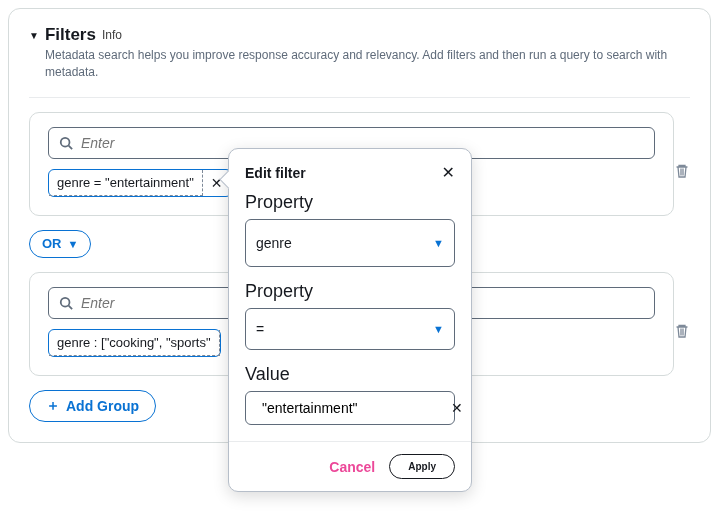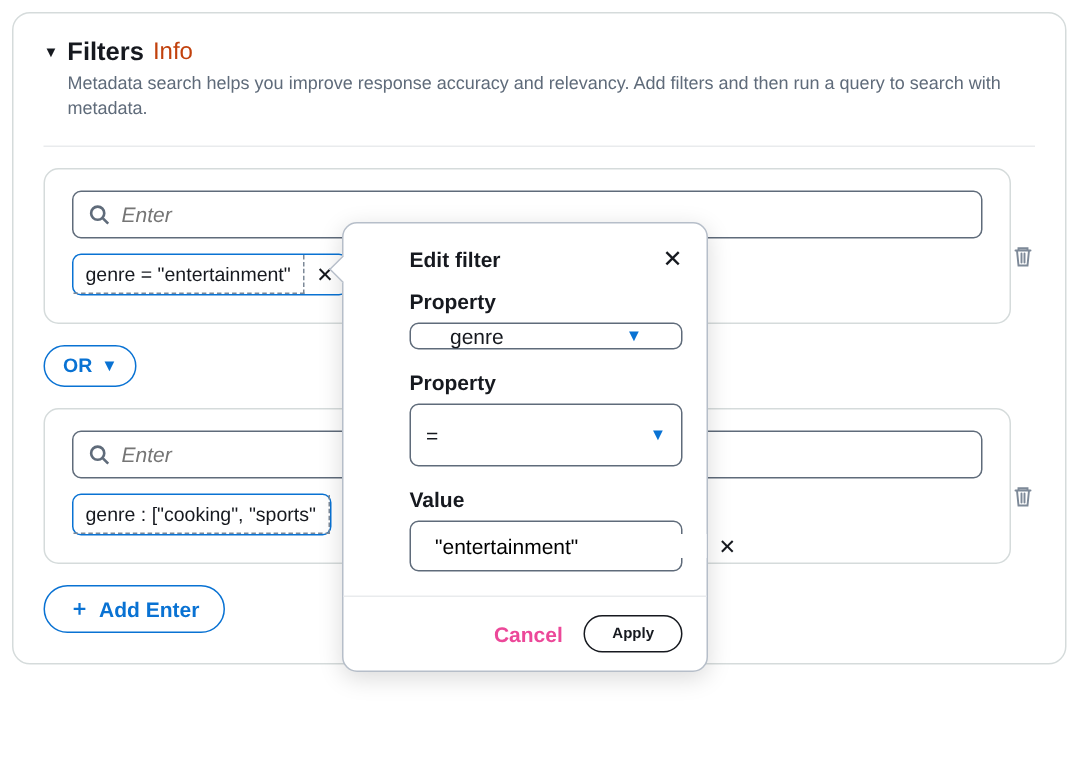--- a/index.html
+++ b/index.html
@@ -3,21 +3,21 @@
 <meta charset="utf-8">
 <style>
   * { box-sizing: border-box; margin: 0; padding: 0; }
   body { font-family: -apple-system, BlinkMacSystemFont, "Segoe UI", Arial, sans-serif; font-size: 14px; color: #16191f; background: #fff; width: 719px; height: 512px; overflow: hidden; position: relative; }
   
   .panel { border: 1px solid #d5dbdb; border-radius: 12px; margin: 8px; padding: 16px 20px 20px 20px; position: relative; }
   
   .header-row { display: flex; align-items: center; gap: 6px; }
   .caret { font-size: 10px; }
   .title { font-weight: 700; font-size: 17px; }
-  .info { color: #c2410c; font-size: 16px; font-weight: 500; }
+  .info { color: #404040; font-size: 12px; font-weight: 500; }
   .desc { font-size: 12px; color: #5f6b7a; margin: 2px 0 16px 16px; line-height: 1.4; }
   .hr { border: none; border-top: 1px solid #e9ebed; margin: 6px 0 14px 0; }
   
   .group-box { border: 1px solid #d5dbdb; border-radius: 10px; padding: 14px 18px 18px 18px; margin-bottom: 14px; }
   .group-row { display: flex; align-items: center; gap: 0; justify-content: space-between; }
   .group-main { flex: 1; }
   
   .search-input { display: flex; align-items: center; border: 1px solid #5f6b7a; border-radius: 6px; height: 32px; padding: 0 10px; gap: 8px; width: 100%; }
   .search-input input { border: none; outline: none; flex: 1; font-size: 14px; font-style: italic; color: #5f6b7a; background: transparent; }
   
@@ -28,27 +28,27 @@
   
   .trash { color: #7d8998; cursor: pointer; }
   
   .or-pill { display: inline-flex; align-items: center; gap: 6px; border: 1.5px solid #0972d3; color: #0972d3; border-radius: 18px; height: 28px; padding: 0 12px; font-weight: 700; font-size: 13px; margin: 0 0 14px 0; }
   
   .add-group { display: inline-flex; align-items: center; gap: 6px; border: 1.5px solid #0972d3; color: #0972d3; border-radius: 20px; height: 32px; padding: 0 16px; font-weight: 700; font-size: 14px; cursor: pointer; }
   
   
   .popover { position: absolute; left: 228px; top: 148px; width: 244px; background: #fff; border: 1px solid #b6bec9; border-radius: 10px; box-shadow: 0 4px 16px rgba(0,0,0,0.15); z-index: 10; }
   .popover::before { content: ""; position: absolute; left: -7px; top: 24px; width: 12px; height: 12px; background: #fff; border-left: 1px solid #b6bec9; border-bottom: 1px solid #b6bec9; transform: rotate(45deg); }
-  .pop-body { padding: 14px 16px 14px 16px; margin-left: 28px; }
+  .pop-body { padding: 14px 16px 14px 16px; }
   .pop-head { display: flex; justify-content: space-between; align-items: center; margin-bottom: 10px; }
   .pop-title { font-weight: 700; font-size: 14px; }
   .pop-close { cursor: pointer; font-size: 16px; color: #16191f; }
-  .field-label { font-weight: 700; font-size: 14px; margin-bottom: 6px; display: block; }
+  .field-label { font-weight: 400; font-size: 18px; margin-bottom: 6px; display: block; }
   .field-block { margin-bottom: 14px; }
-  .select-box { border: 1.5px solid #5f6b7a; border-radius: 6px; height: 18px; display: flex; align-items: center; justify-content: space-between; padding: 0 26px; cursor: pointer; }
+  .select-box { border: 1.5px solid #5f6b7a; border-radius: 6px; height: 48px; display: flex; align-items: center; justify-content: space-between; padding: 0 10px; cursor: pointer; }
   .select-box.tall { height: 42px; flex-direction: column; align-items: stretch; justify-content: center; padding: 4px 10px; position: relative; }
   .select-box.tall .tri { position: absolute; right: 10px; top: 50%; transform: translateY(-50%); }
   .select-main { font-size: 14px; }
   .select-sub { font-size: 11px; color: #5f6b7a; }
   .tri { color: #0972d3; font-size: 11px; }
   .value-input { border: 1.5px solid #5f6b7a; border-radius: 6px; height: 34px; display: flex; align-items: center; padding: 0 8px; gap: 8px; }
   .value-input input { border: none; outline: none; flex: 1; font-size: 14px; }
   .value-clear { cursor: pointer; color: #16191f; font-size: 14px; }
   .pop-footer { border-top: 1px solid #e9ebed; padding: 12px 16px; display: flex; justify-content: flex-end; gap: 14px; align-items: center; }
   .btn-cancel { color: #ec4899; font-weight: 700; cursor: pointer; font-size: 14px; }
@@ -119,21 +119,21 @@
     </div>
     <span class="trash">
       <svg width="16" height="16" viewBox="0 0 16 16">
           <path d="M3 4h10M5 4V2.5h6V4M4 4l1 10h6l1-10M7 6v6M9 6v6" fill="none" stroke="#7d8998" stroke-width="1.3" stroke-linecap="round"></path>
         </svg>
     </span>
   </div>
   
   <div class="add-group">
     <span>＋</span>
-    <span>Add Enter</span>
+    <span>Add Group</span>
   </div>
 </div>
 
 <div class="popover">
   <div class="pop-body">
     <div class="pop-head">
       <span class="pop-title">Edit filter</span>
       <span class="pop-close">✕</span>
     </div>
 

